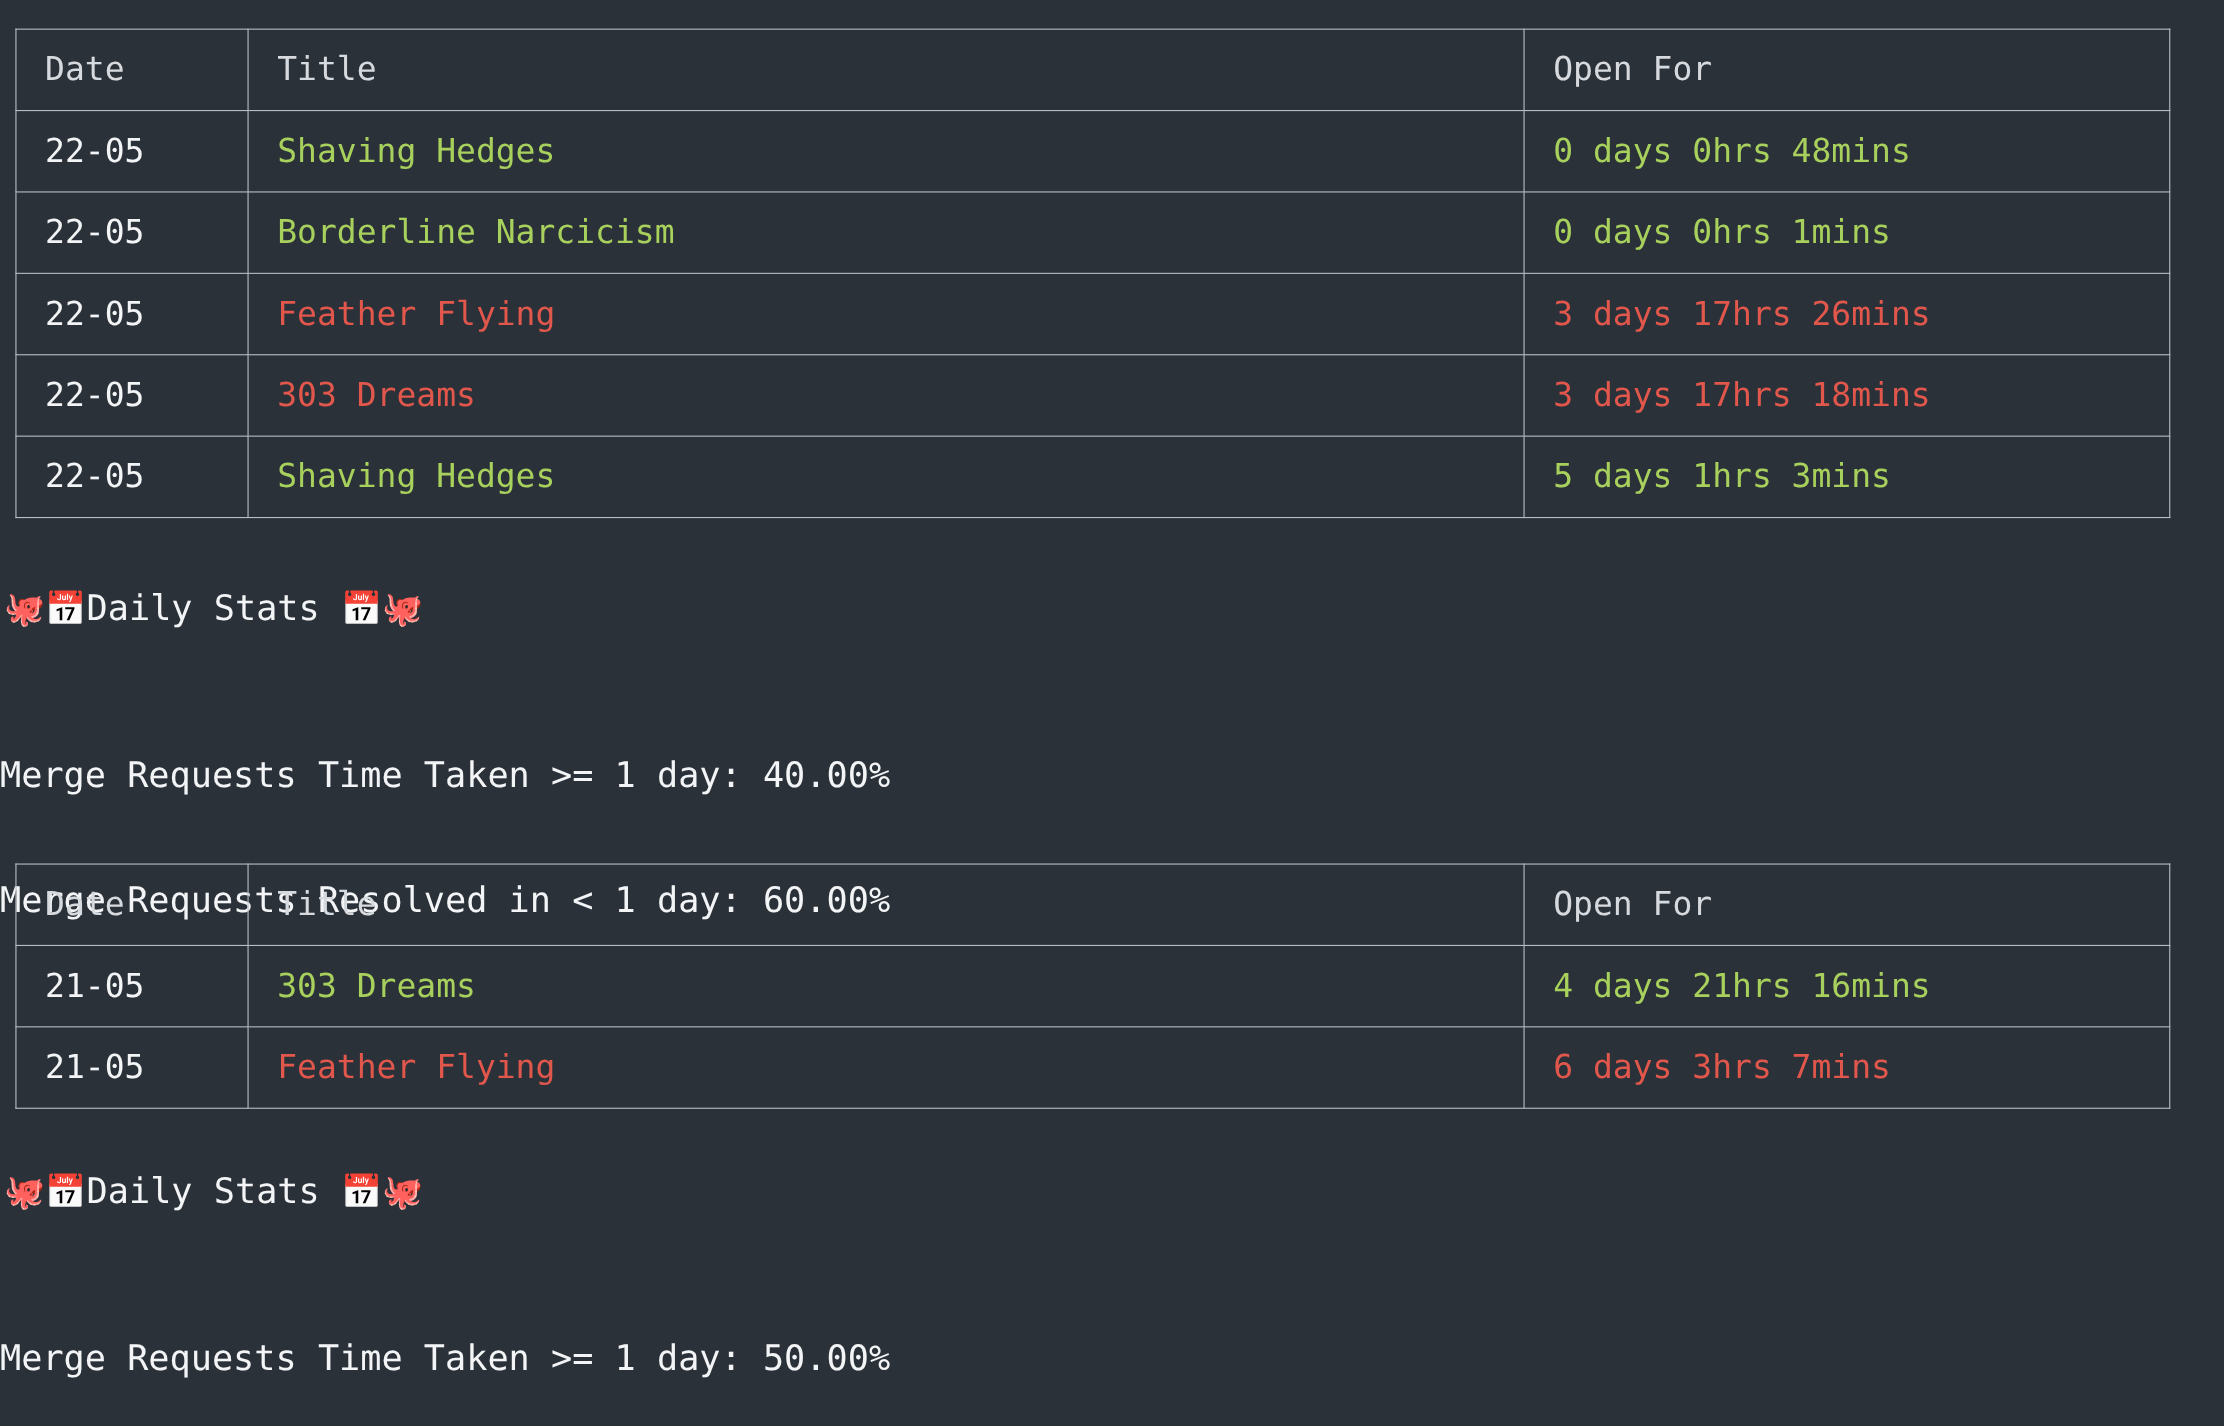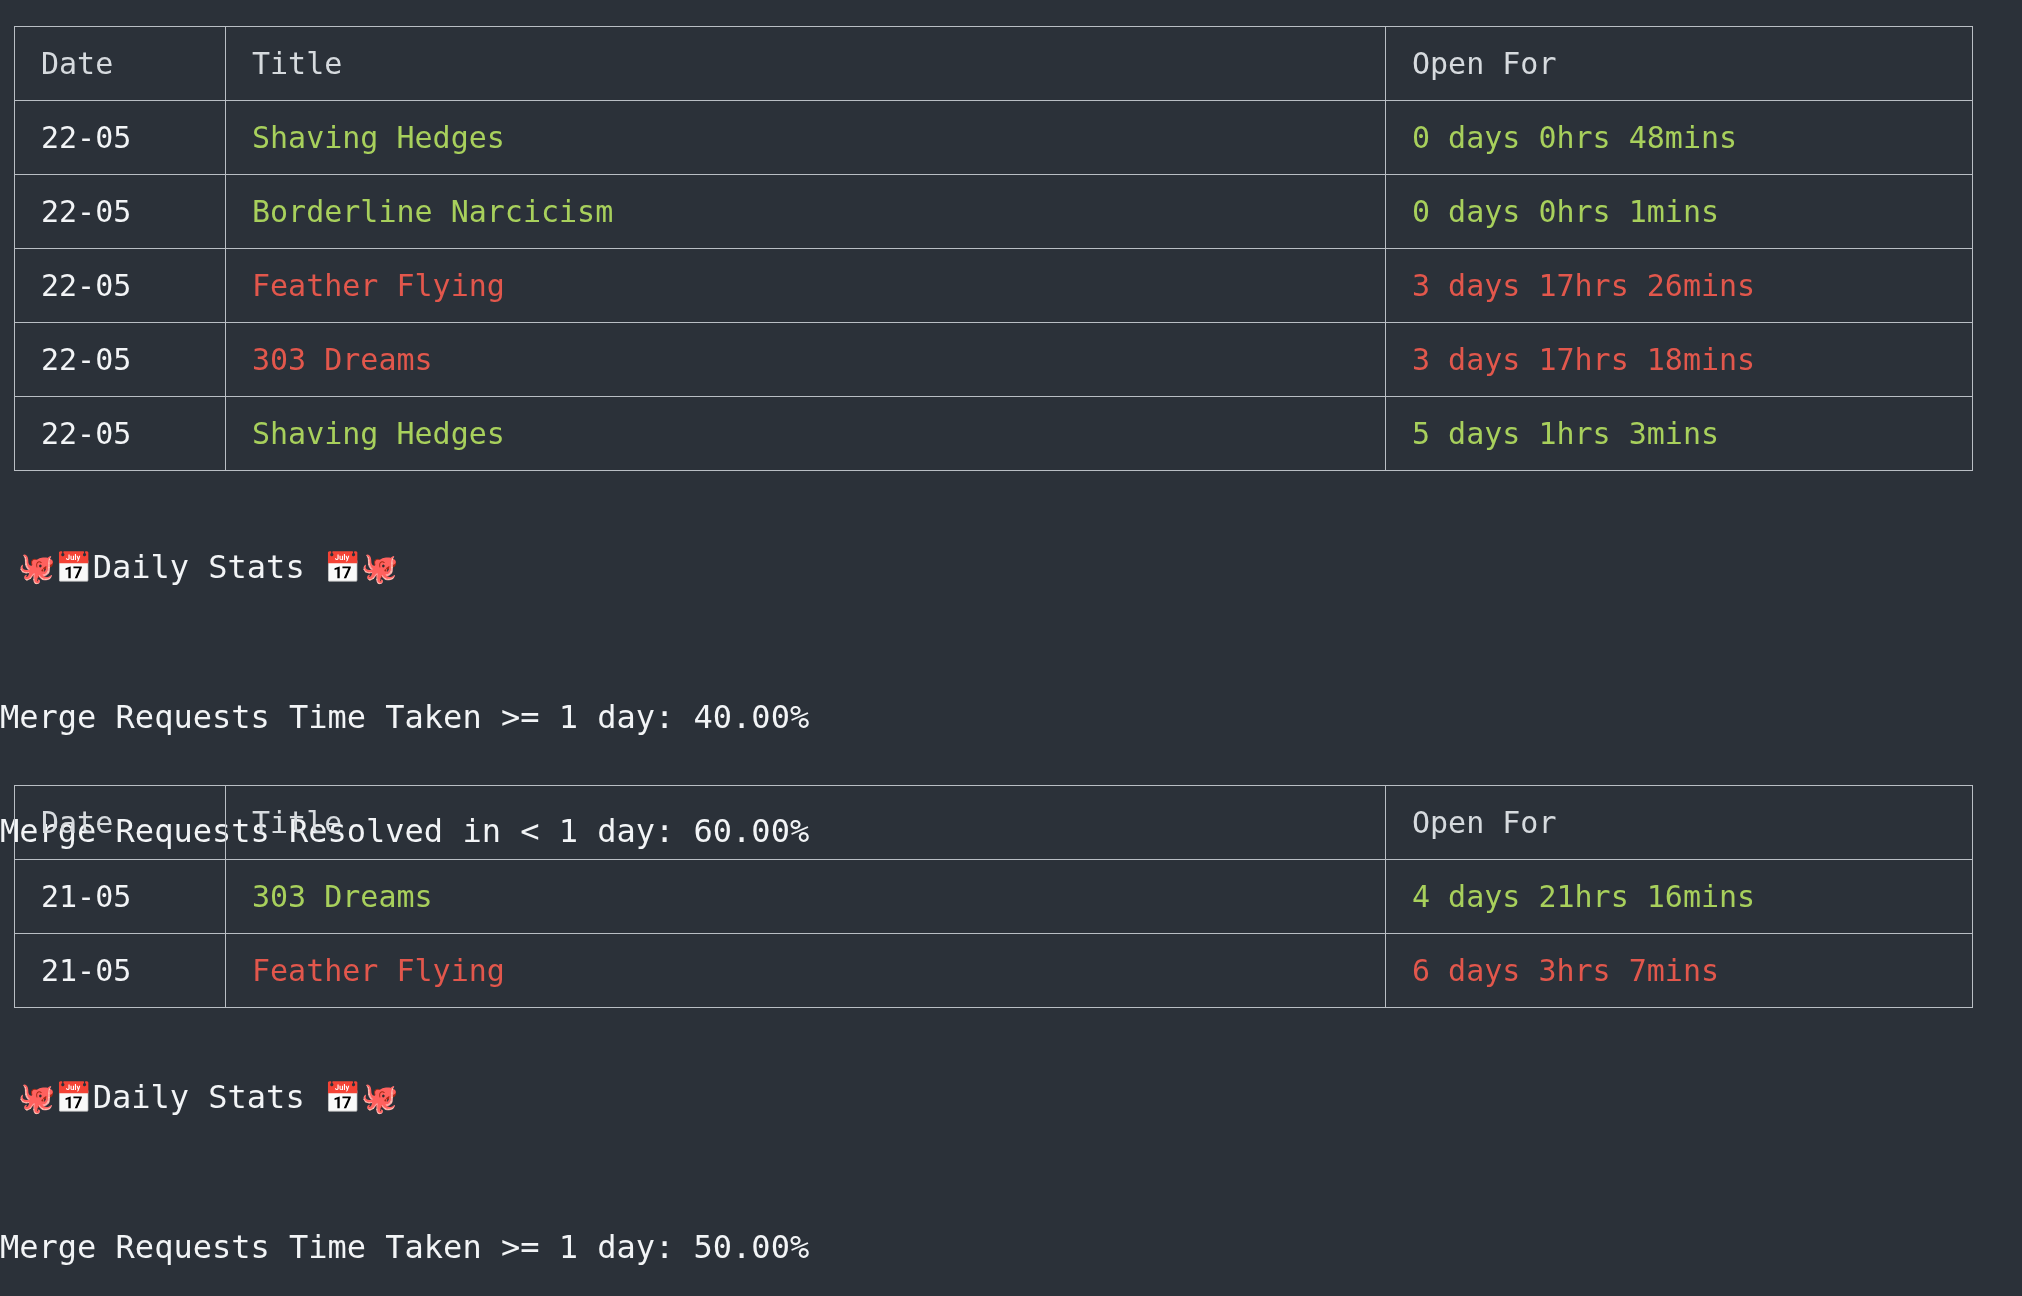--- a/index.html
+++ b/index.html
@@ -58,21 +58,21 @@
   
   .stats-block {
     position: absolute;
     left: 0px;
   }
   .stats-heading {
     font-size: 32px;
     line-height: 1;
     color: #f2f4f6;
     white-space: pre;
-    margin: 18px;
+    margin: 4px;
     padding: 0;
   }
   .emoji {
     font-family: "DejaVu Sans", "Liberation Sans", sans-serif;
     font-size: 30px;
   }
   .stats-lines {
     margin: 0;
     padding: 0;
     font-size: 32px;

